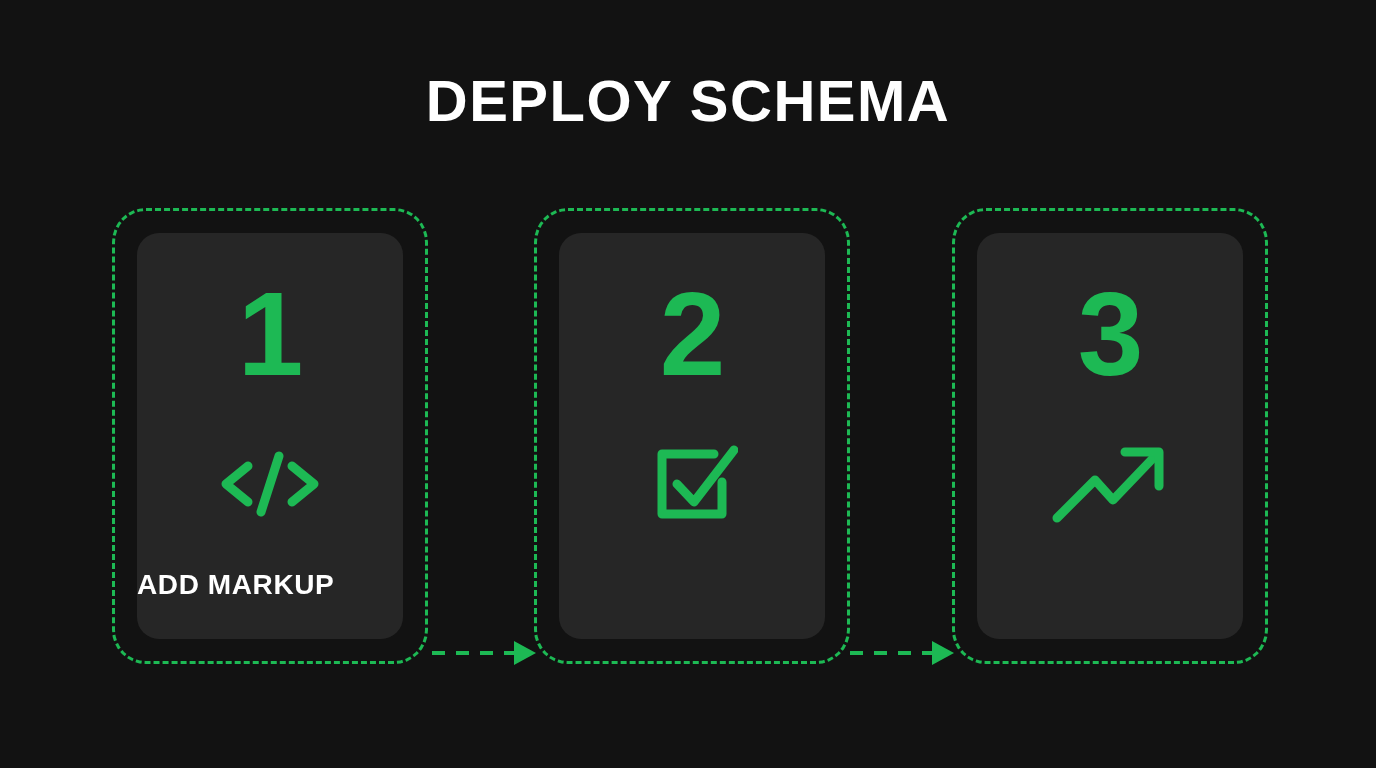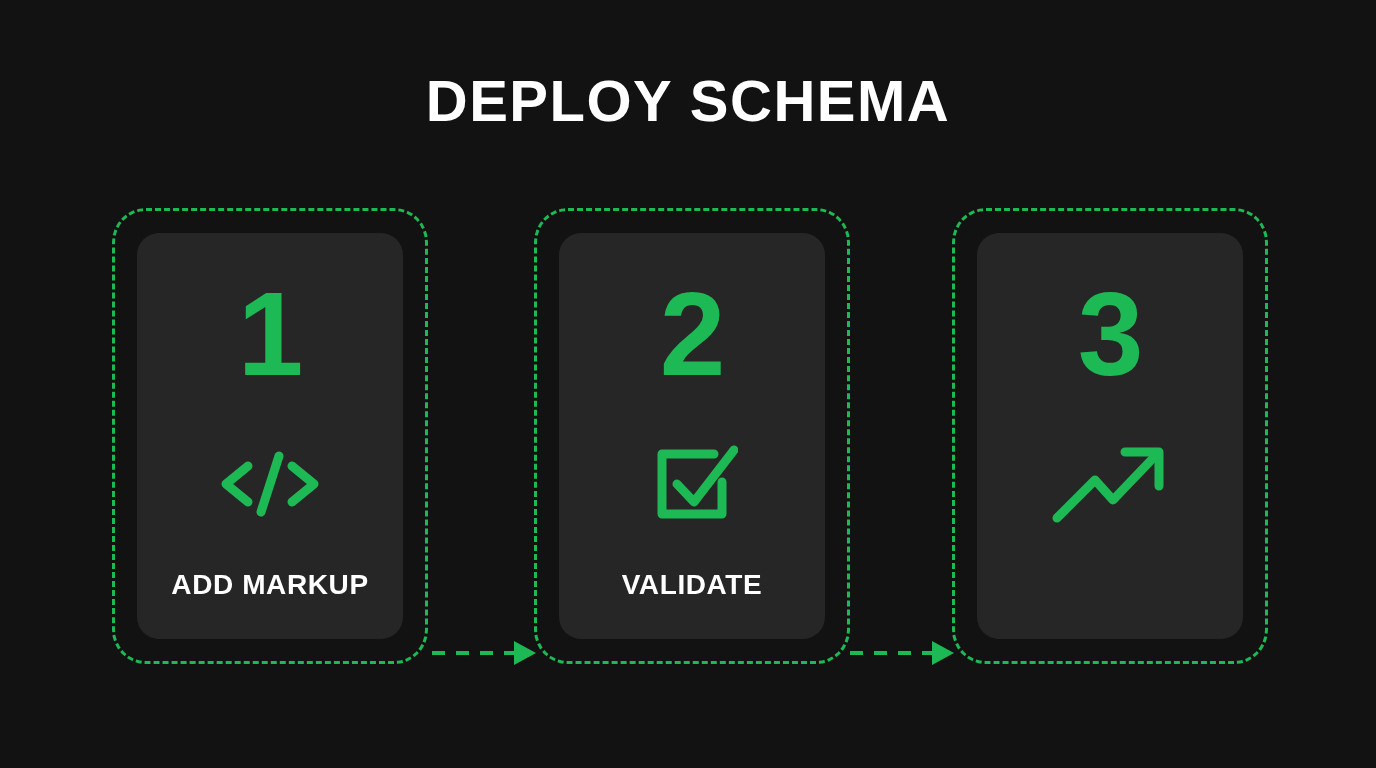--- a/index.html
+++ b/index.html
@@ -97,21 +97,20 @@
     align-items: center;
     height: 110px;
   }
   .step-icon svg { display: block; }
 
   .step-label {
     position: absolute;
     top: 336px;
     left: 0;
     width: 100%;
-    text-align: center;
     font-size: 28px;
     font-weight: 700;
     letter-spacing: 0.6px;
     color: #ffffff;
     text-transform: uppercase;
     white-space: nowrap;
   }
 
   
   .connector {
@@ -155,21 +154,20 @@
 
     <div class="step-card s1">
       <div class="card-inner">
         <div class="step-number">2</div>
         <div class="step-icon">
           <svg width="92" height="92" viewBox="0 0 92 92" fill="none" stroke="#1DB954" stroke-width="9" stroke-linecap="round" stroke-linejoin="round">
             <path d="M68 16 H16 V76 H76 V44"></path>
             <polyline points="31,46 48,64 88,12"></polyline>
           </svg>
         </div>
-        <div class="step-label">VALIDATE</div>
       </div>
     </div>
 
     <div class="connector c1">
       <svg width="104" height="34" viewBox="0 0 104 34" fill="none">
         <line x1="0" y1="17" x2="82" y2="17" stroke="#1DB954" stroke-width="4" stroke-linecap="butt" stroke-dasharray="13 11"></line>
         <polygon points="82,5 104,17 82,29" fill="#1DB954"></polygon>
       </svg>
     </div>
 

